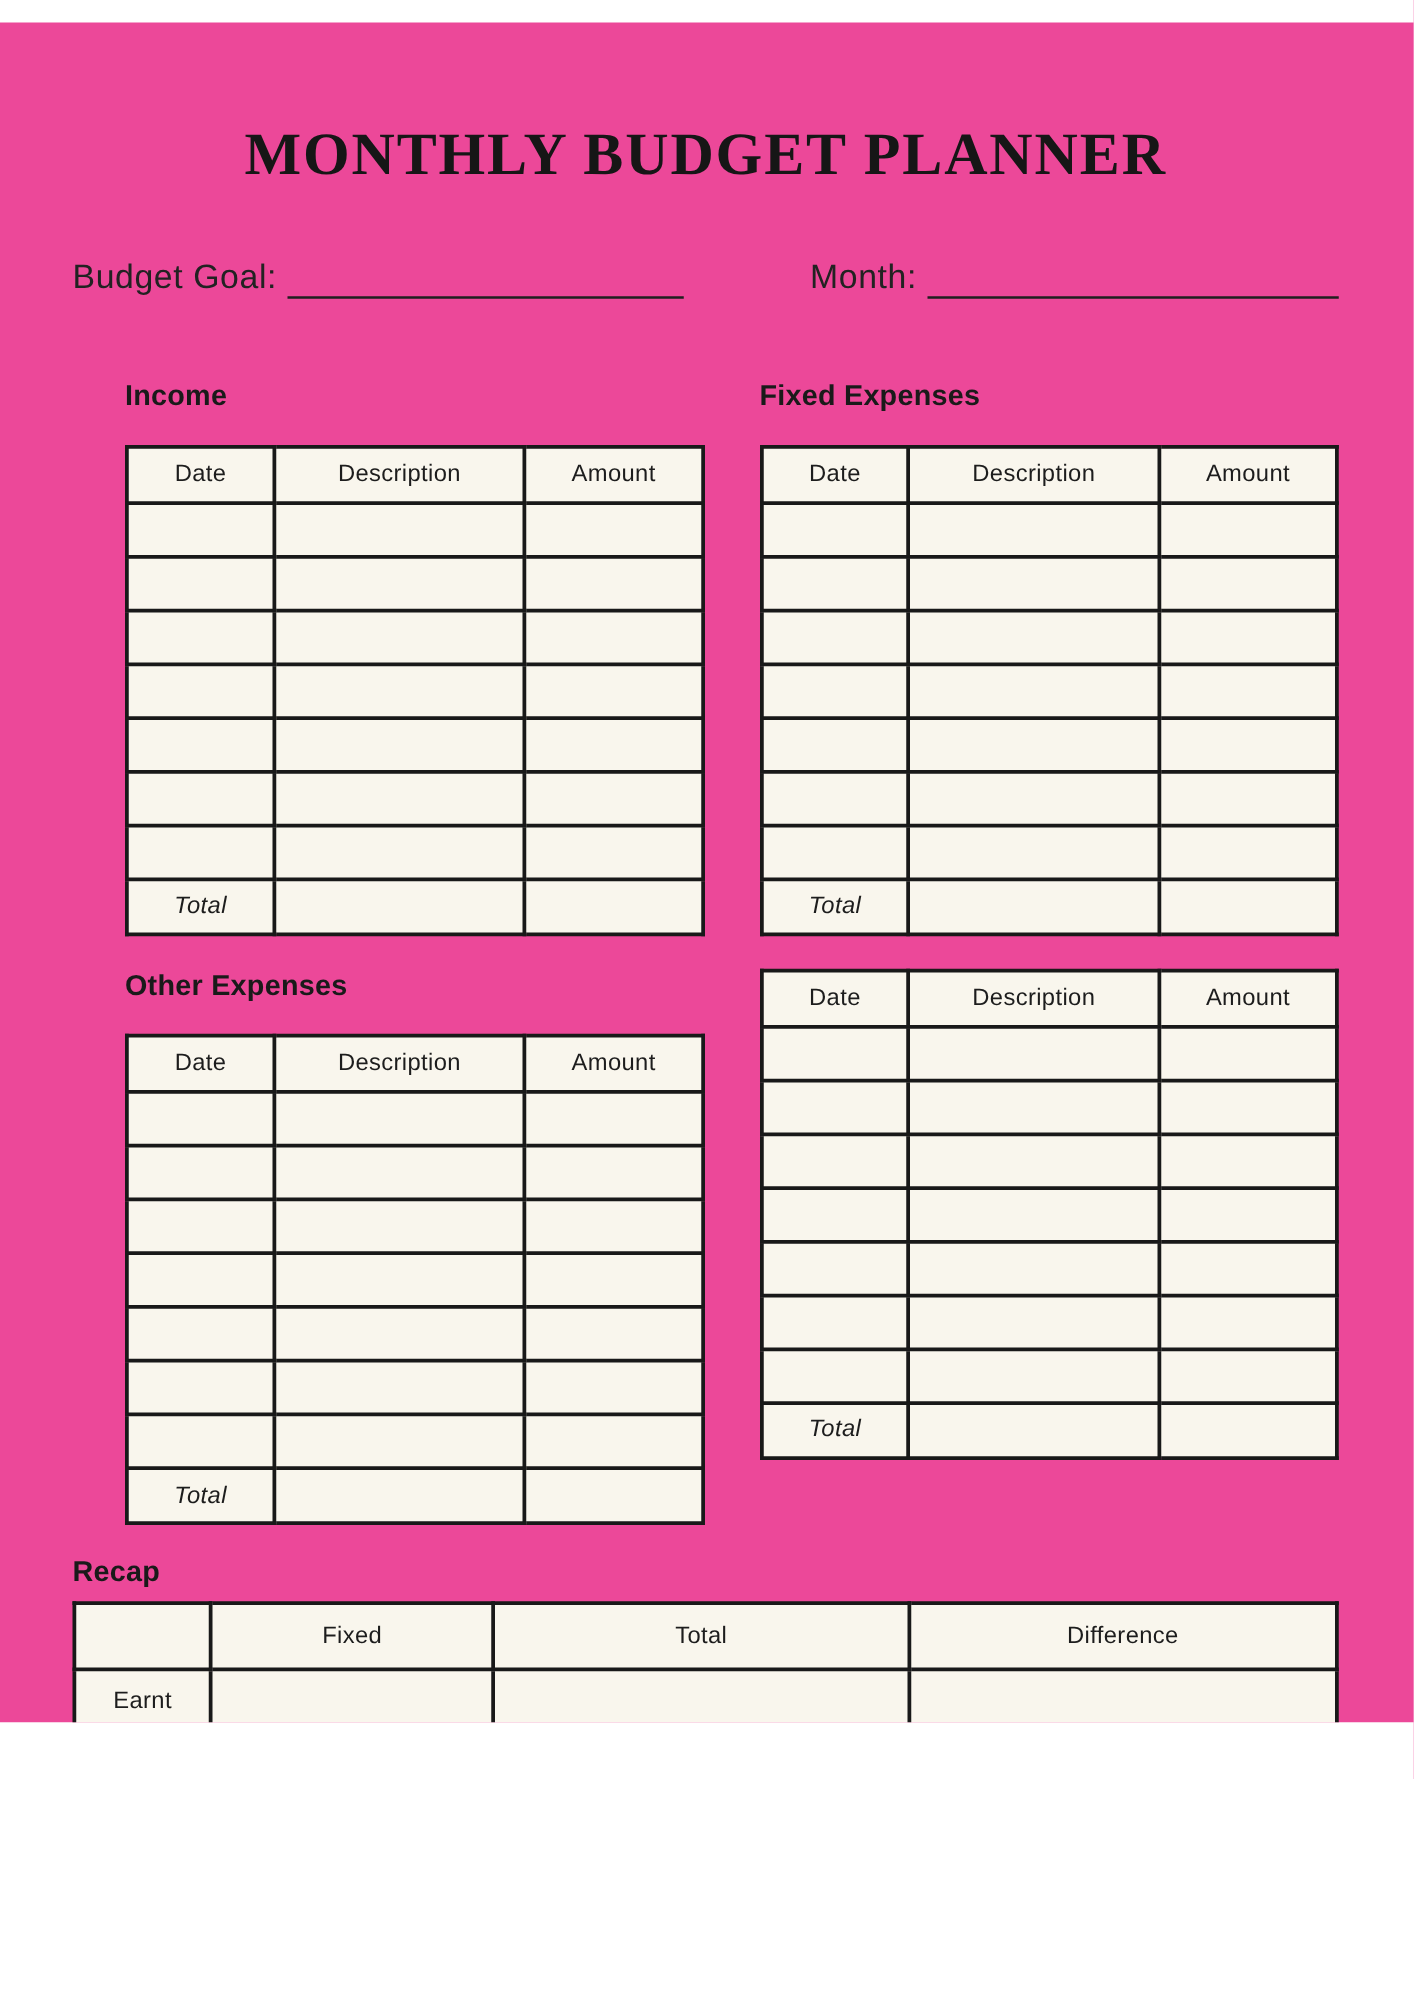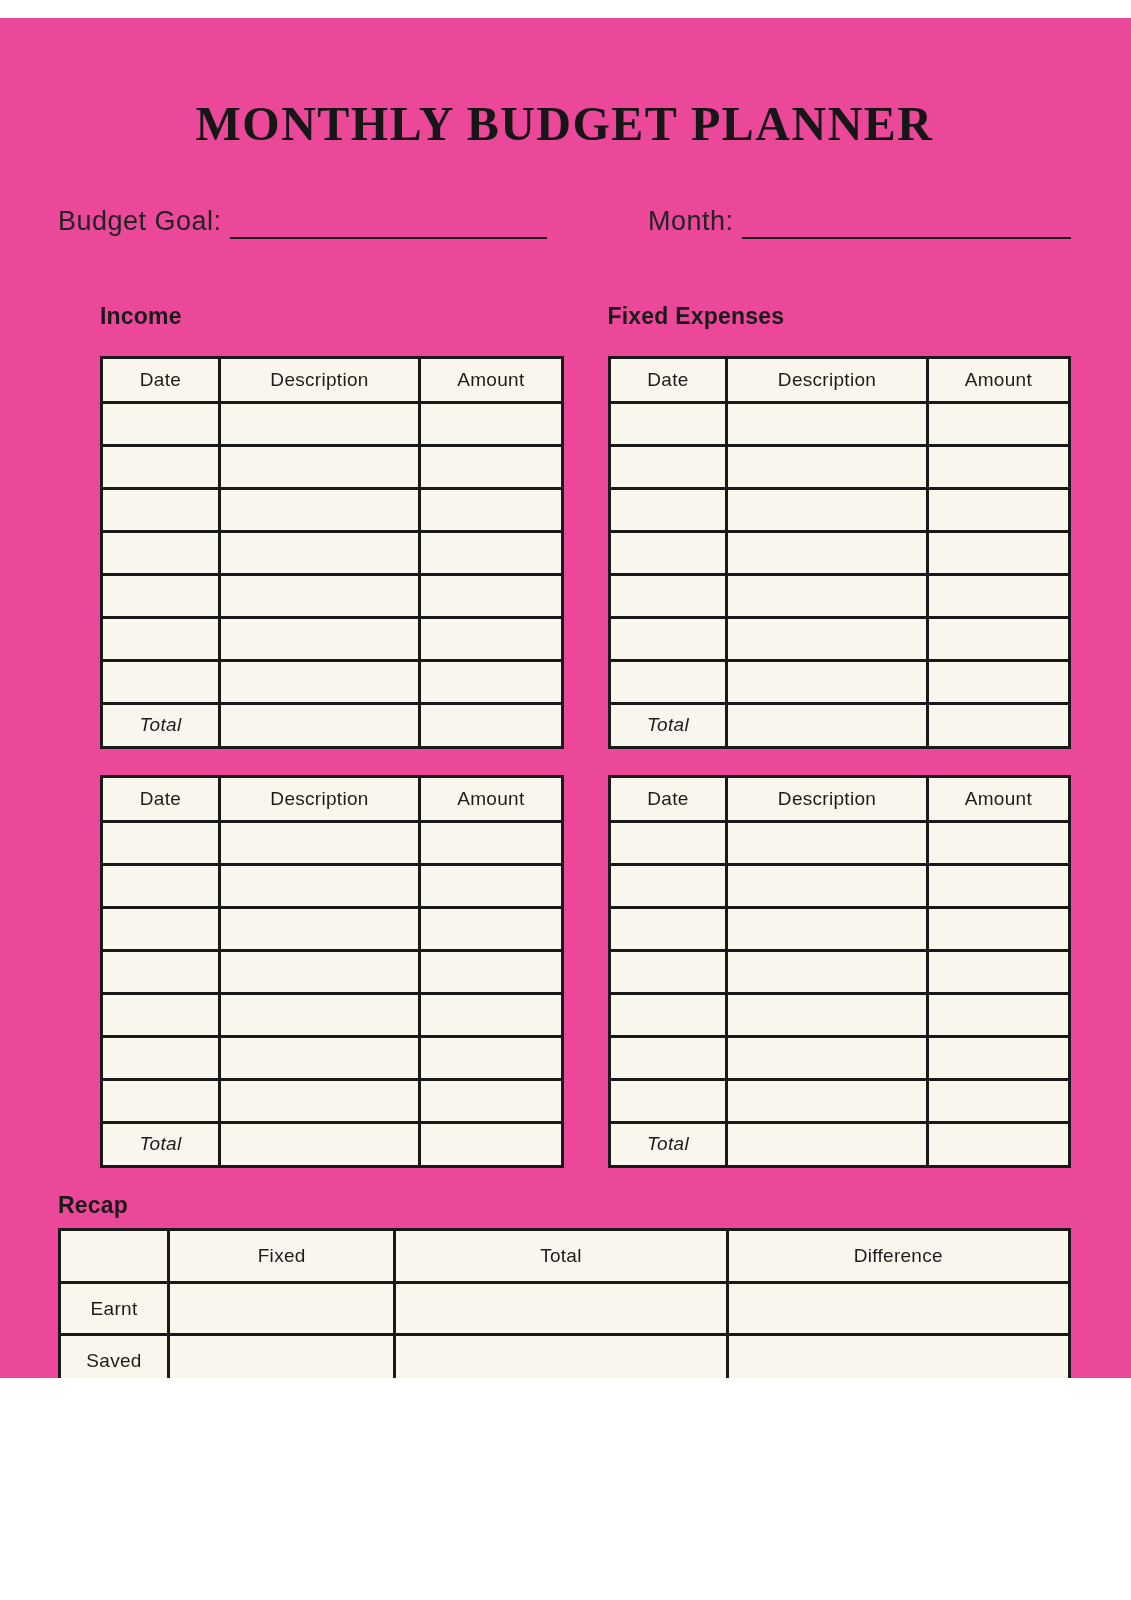--- a/index.html
+++ b/index.html
@@ -206,20 +206,21 @@
           <tr>
             <td>Total</td>
             <td></td>
             <td></td>
           </tr>
         </tfoot>
       </table>
     </section>
 
     <section class="table-section">
+      <h2 class="section-heading">Other Expenses</h2>
       <table class="planner-table">
         <colgroup>
             <col class="c-date">
             <col class="c-desc">
             <col class="c-amt">
           </colgroup>
         <thead>
           <tr>
             <th>Date</th>
             <th>Description</th>

